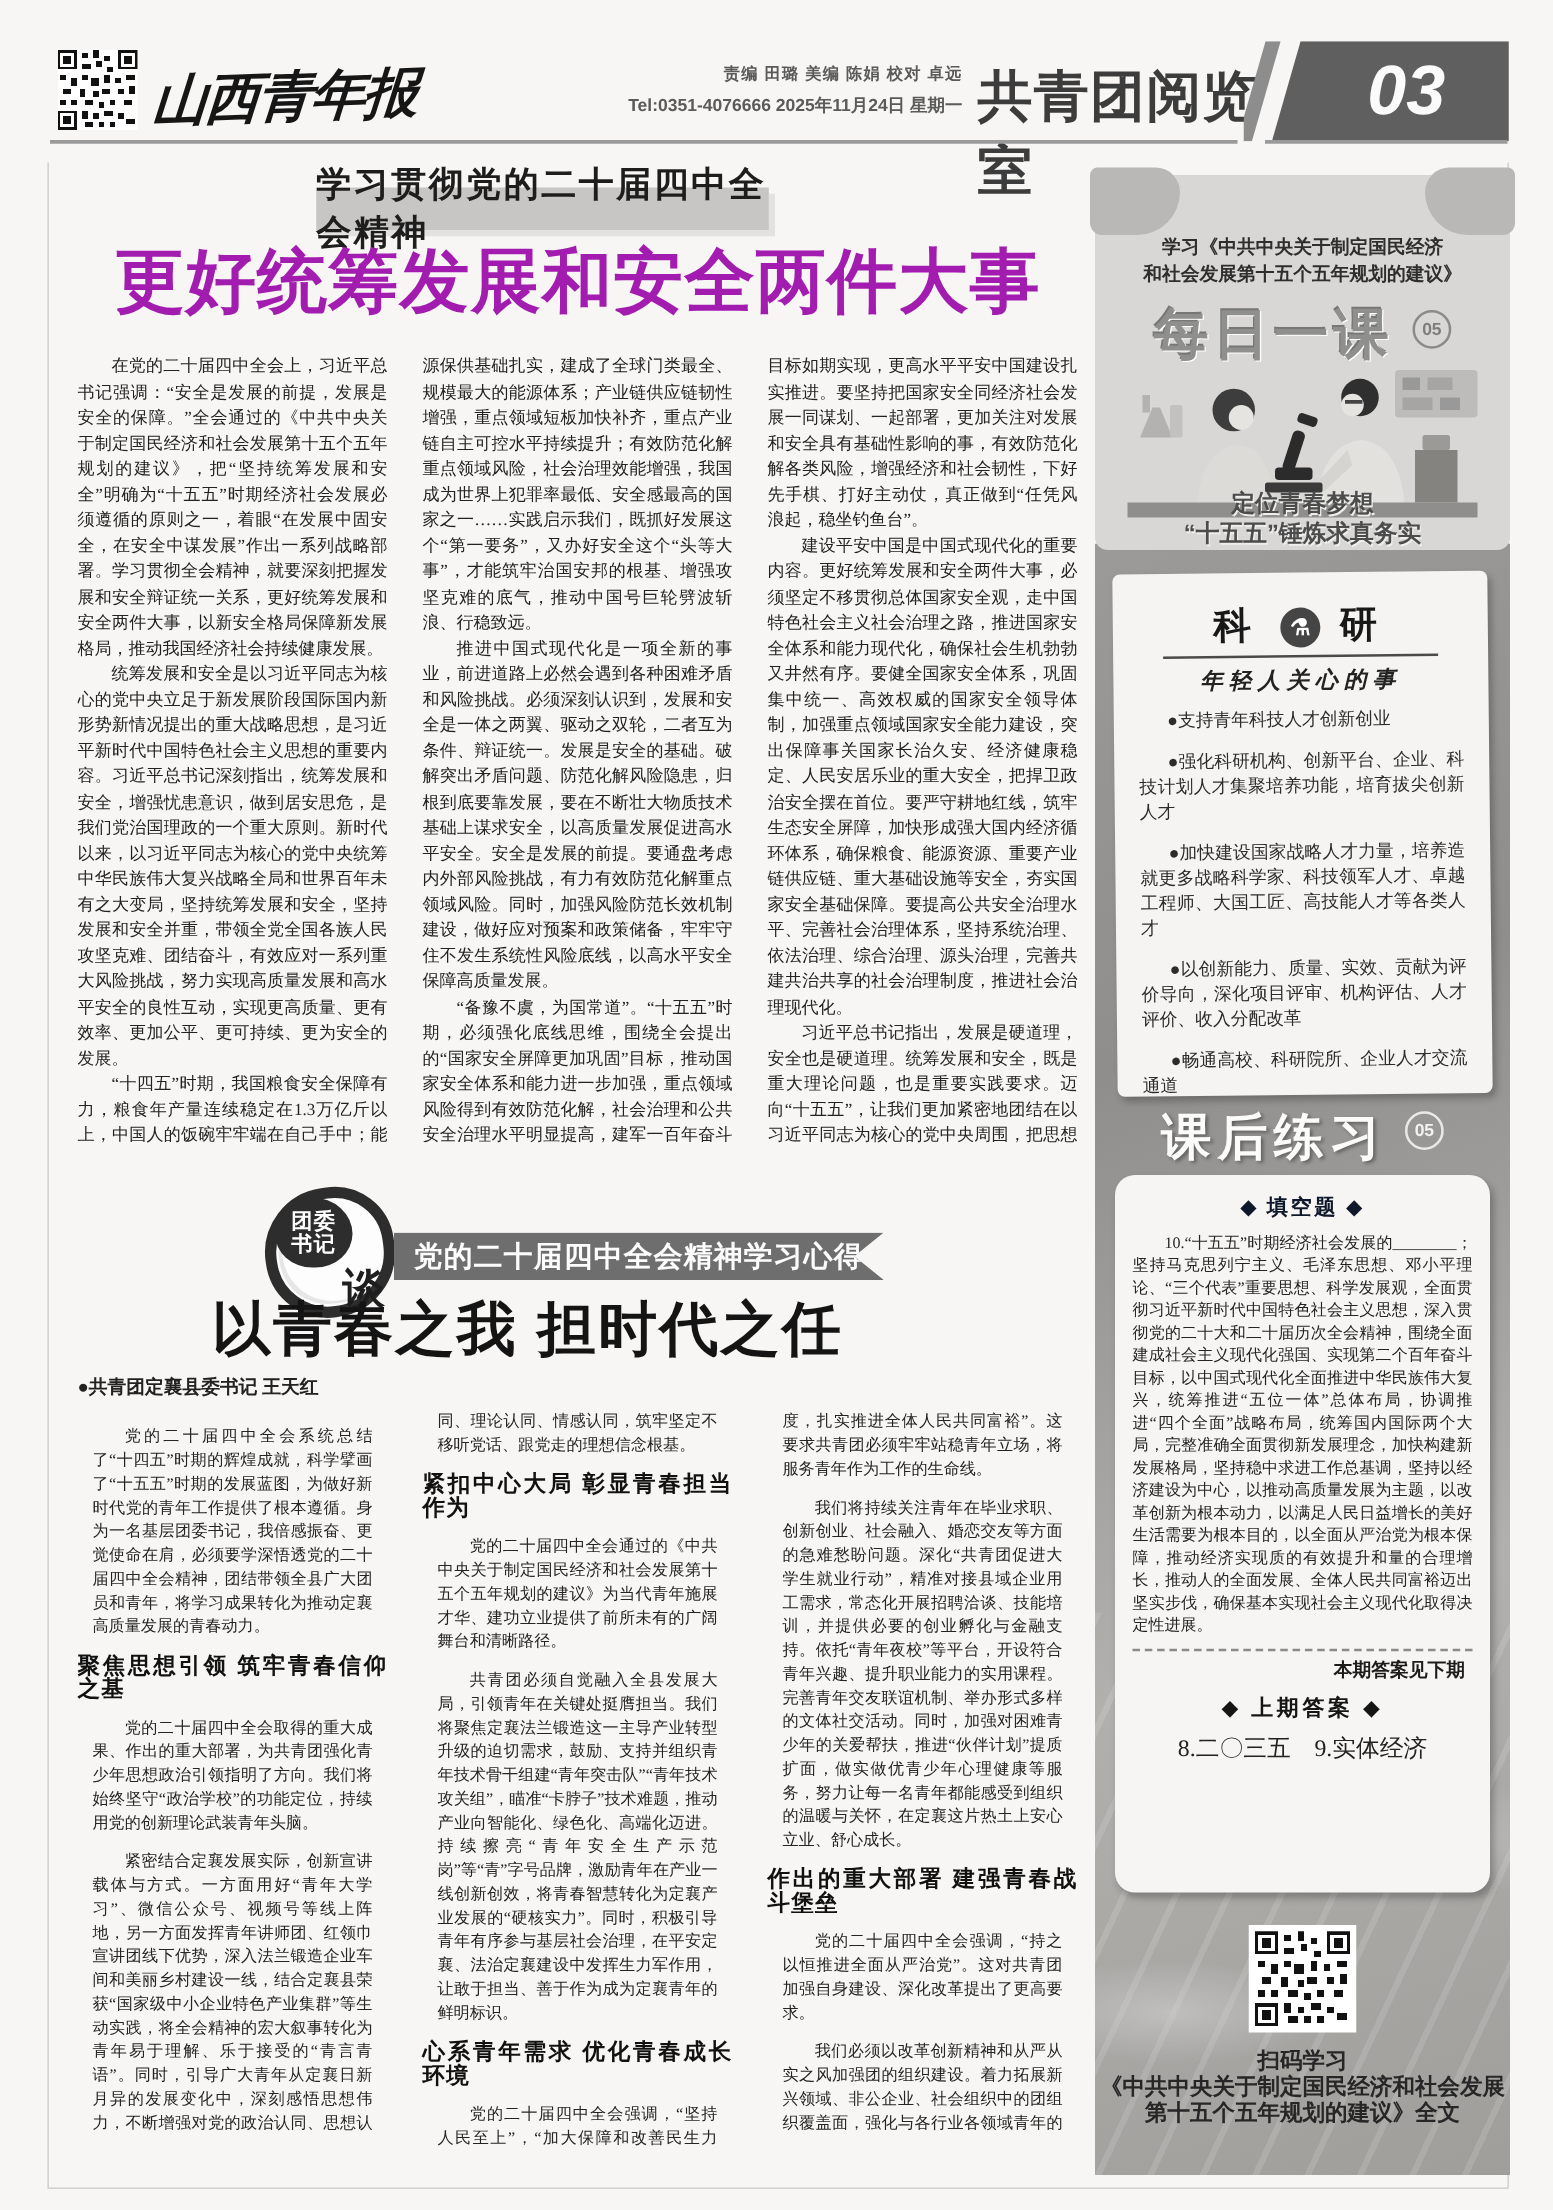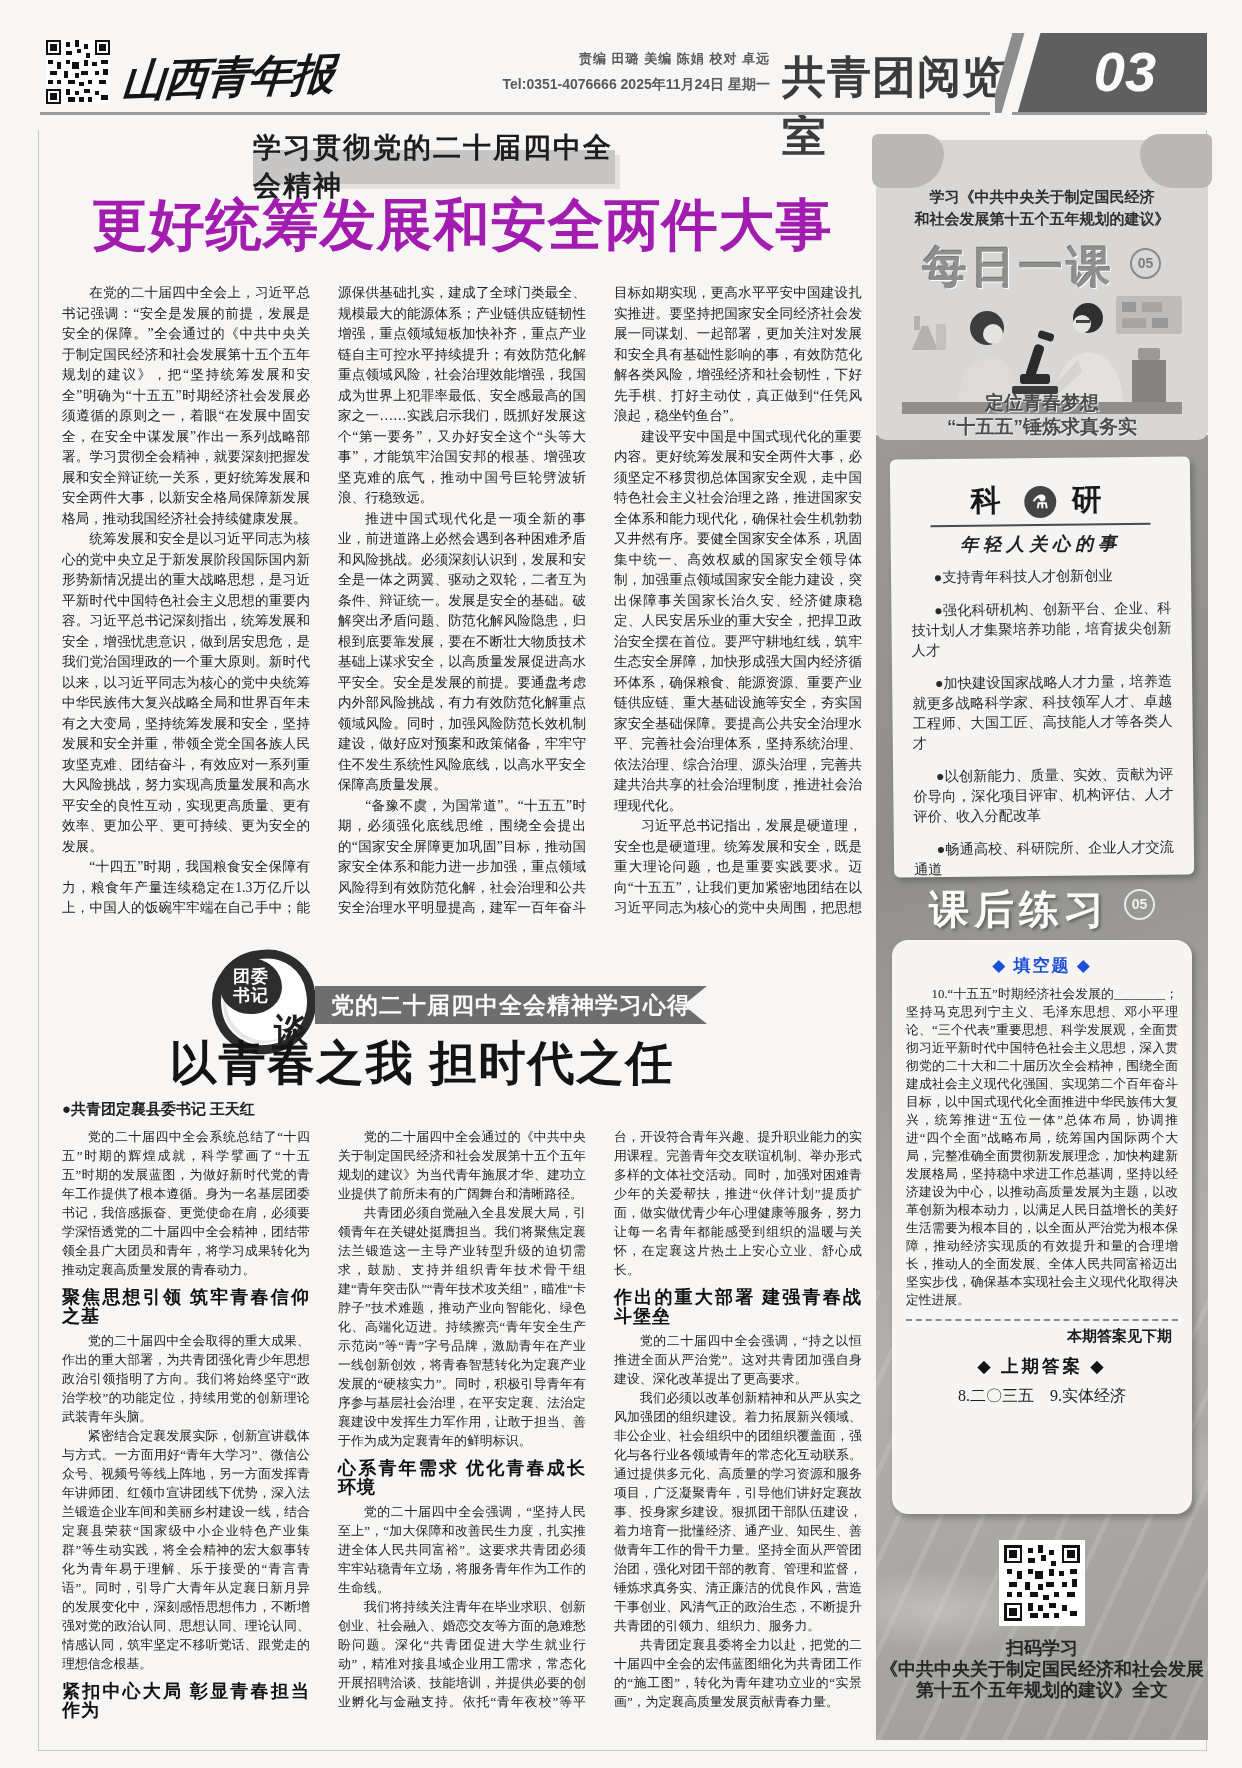--- a/index.html
+++ b/index.html
@@ -56,21 +56,21 @@
   .banner2{left:315px;top:986px;width:392px;height:38px;background:#6e6e6e;
     clip-path:polygon(0 0,100% 0,94% 50%,100% 100%,0 100%);
     display:flex;align-items:center;padding-left:16px;box-sizing:border-box;
     font-family:"Liberation Sans",sans-serif;font-weight:bold;font-size:23px;color:#fcfcfc;letter-spacing:1px;}
   .headline2{left:62px;top:1032px;width:720px;text-align:center;
     font-family:"Liberation Sans",sans-serif;font-weight:900;font-size:47px;color:#141414;letter-spacing:2px;}
   .byline2{left:62px;top:1100px;width:720px;text-align:left;font-weight:bold;font-size:15px;color:#222;}
   .body2{left:62px;top:1128px;width:800px;height:596px;overflow:hidden;
     column-count:3;column-gap:28px;
     font-size:12.9px;line-height:19px;text-align:justify;color:#242424;}
-  .body2 p{margin:0;text-indent:2em;}
+  .body2 p{margin:12px;text-indent:2em;}
   .body2 h3{margin:8px 0 6px 0;font-family:Liberation Serif, serif;font-size:18px;
     letter-spacing:1px;color:#111;text-indent:0;}
   
   .sidebar{left:876px;top:140px;width:332px;height:1600px;}
   .sb-dark{position:absolute;left:0;top:295px;width:332px;height:1305px;
     background:linear-gradient(160deg,#9b9a98 0%,#8f8e8c 30%,#b2b0ad 65%,#a09e9b 100%);}
   .sb-streaks{position:absolute;left:0;top:1150px;width:332px;height:450px;opacity:.5;
     background:
       radial-gradient(ellipse 180px 60px at 60px 320px, rgba(255,255,255,.55), transparent 70%),
       radial-gradient(ellipse 200px 70px at 260px 180px, rgba(255,255,255,.5), transparent 70%),
@@ -102,27 +102,27 @@
     padding-top:6px;font-style:italic;font-weight:bold;font-size:18px;letter-spacing:5px;color:#222;}
   .keyan-bullets{position:absolute;left:20px;top:108px;width:260px;font-size:14.2px;line-height:20px;
     color:#2c2c2c;text-align:justify;font-family:"Liberation Sans",sans-serif;}
   .keyan-bullets p{margin:0 0 13px 0;text-indent:1.6em;}
   .sb-exercise-title{position:absolute;left:0;top:742px;width:332px;text-align:center;
     font-family:"Liberation Serif",serif;font-weight:900;font-size:40px;color:#fbfbfa;letter-spacing:5px;
     text-shadow:2px 2px 3px rgba(0,0,0,.35);}
   .circle-num.w{border-color:#e9e9e9;color:#f2f2f2;}
   .sb-fill{position:absolute;left:16px;top:800px;width:300px;height:574px;background:#f6f5f3;
     border-radius:16px;box-shadow:3px 4px 6px rgba(0,0,0,.25);box-sizing:border-box;padding:12px 14px;}
-  .fill-title{text-align:center;font-weight:900;font-size:17px;color:#1d4ed8;letter-spacing:2px;margin:2px 0 8px 0;}
+  .fill-title{text-align:center;font-weight:900;font-size:17px;color:#0f172a;letter-spacing:2px;margin:2px 0 8px 0;}
   .fill-q{font-size:12.8px;line-height:18px;text-align:justify;color:#242424;text-indent:2em;margin:0;}
   .fill-dash{border:none;border-top:2px dashed #8a8a8a;margin:10px 0 6px 0;}
   .fill-note{text-align:right;font-weight:bold;font-size:15px;color:#1c1c1c;
     font-family:"Liberation Sans",sans-serif;margin:2px 6px 8px 0;}
   .prev-title{text-align:center;font-weight:900;font-size:17.5px;color:#151515;letter-spacing:3px;margin:4px 0 8px 0;}
-  .prev-ans{text-align:center;font-size:16px;color:#222;margin:0;}
+  .prev-ans{text-align:center;font-size:19px;color:#222;margin:0;}
   .sb-qr{position:absolute;left:123px;top:1400px;width:86px;height:86px;background:#fff;padding:5px;box-sizing:border-box;}
   .sb-qr-cap{position:absolute;left:-10px;top:1498px;width:352px;text-align:center;
     font-family:"Liberation Sans",sans-serif;font-weight:bold;font-size:18px;line-height:21px;color:#262626;}
   .qr svg{width:100%;height:100%;display:block;}
 </style>
 </head>
 <body>
 
 <div class="abs hdr-qr qr">
   <svg viewBox="0 0 29 29" shape-rendering="crispEdges">

